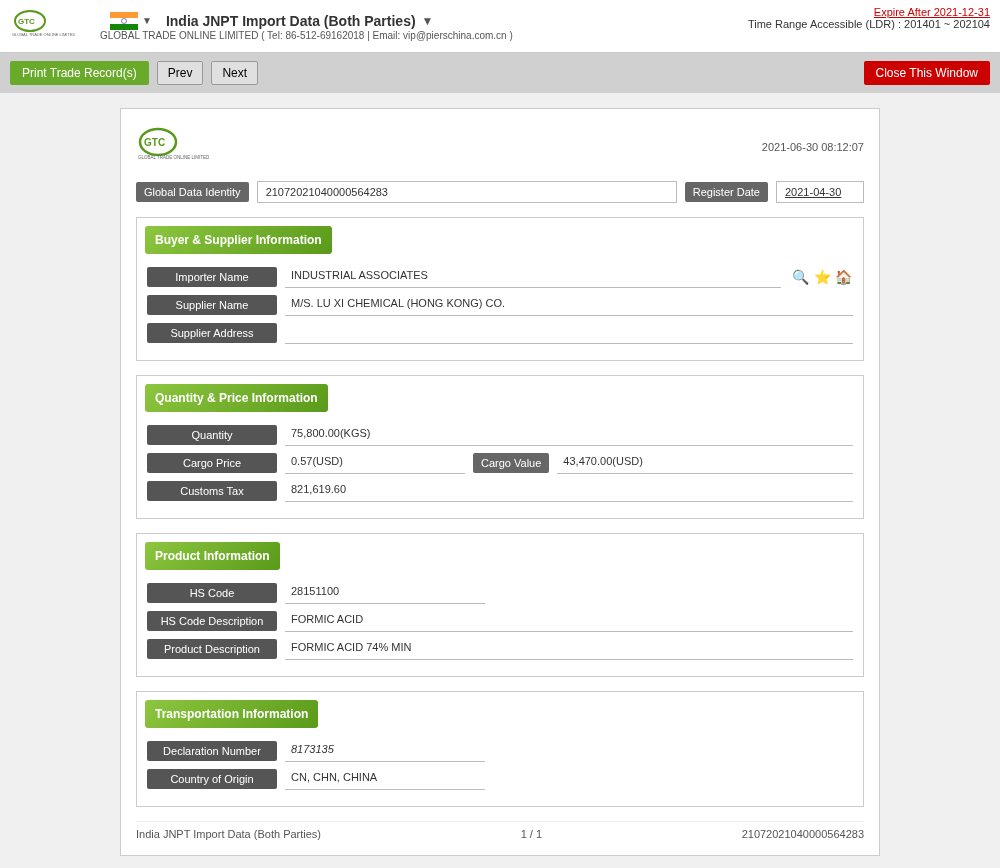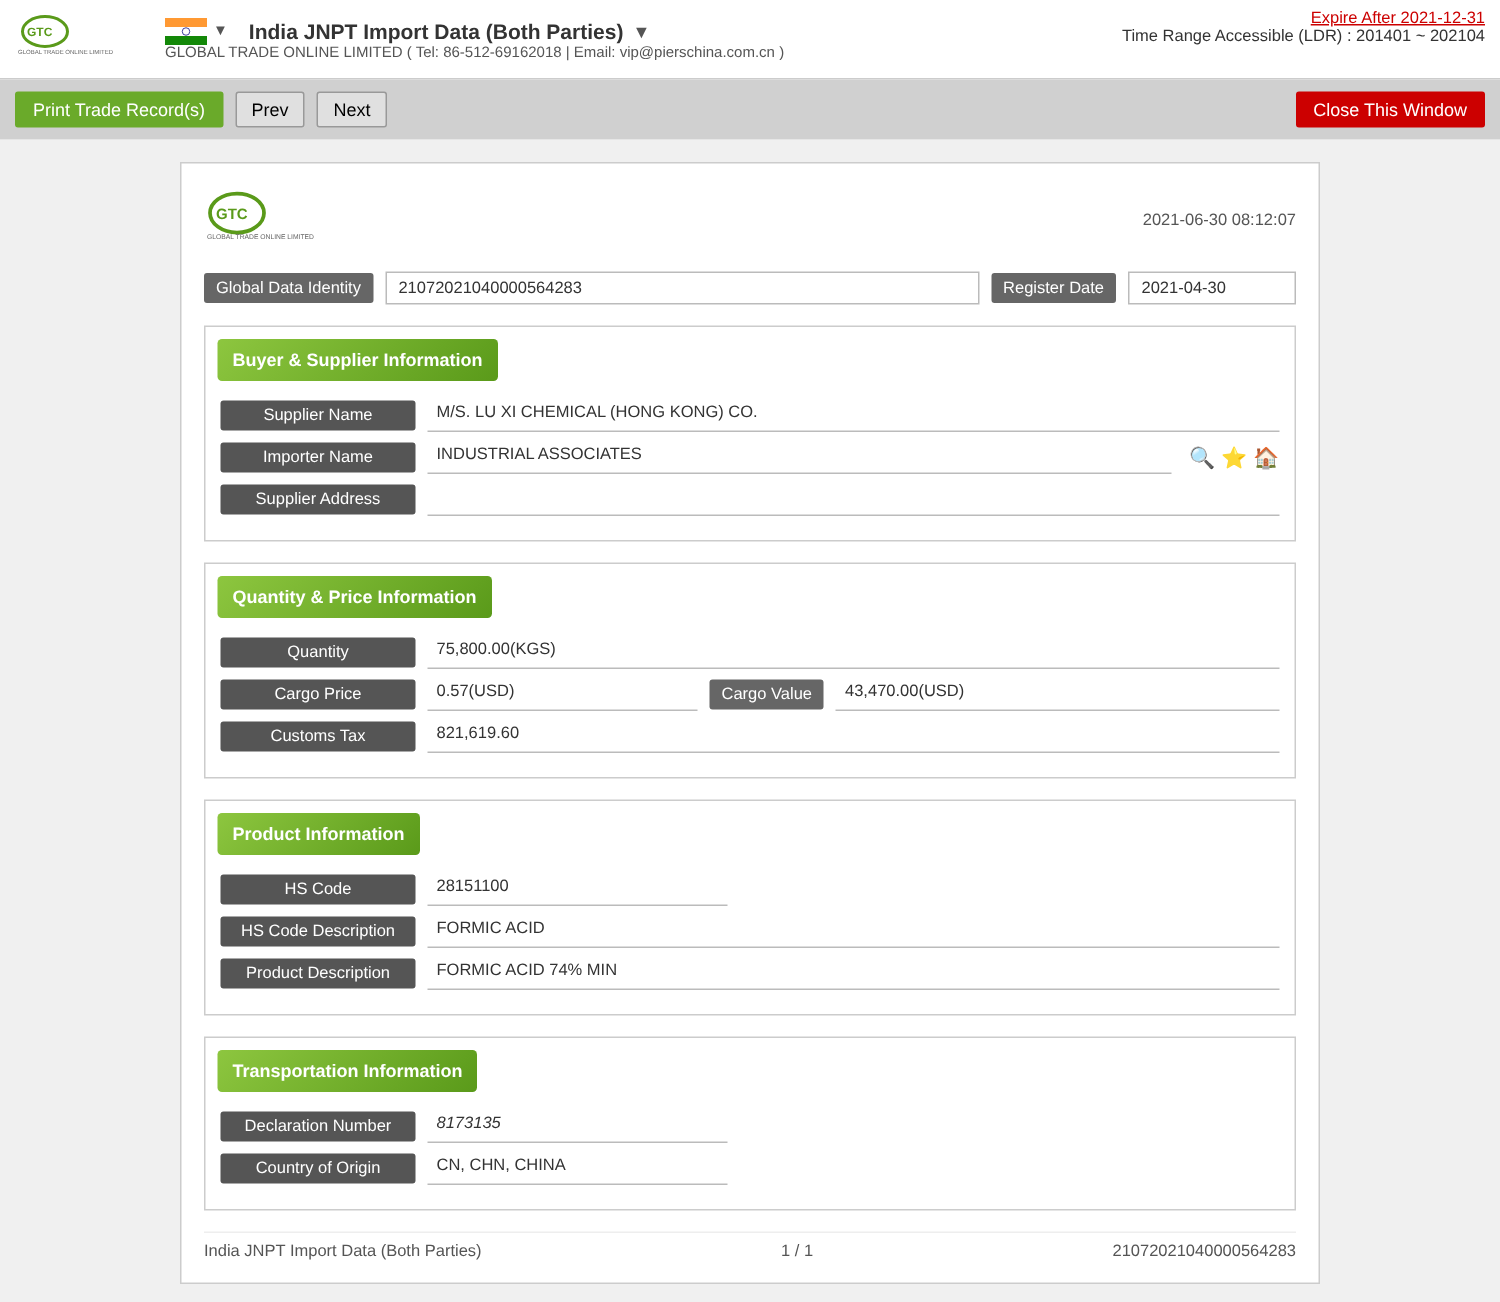--- a/index.html
+++ b/index.html
@@ -8,21 +8,21 @@
     
     .header { background: #fff; display: flex; align-items: center; padding: 6px 10px; border-bottom: 1px solid #ccc; position: relative; }
     .logo-area { display: flex; align-items: center; gap: 8px; }
     .logo-img { width: 80px; height: 40px; }
     .flag-area { display: flex; align-items: center; gap: 4px; margin-left: 10px; }
     .header-title { font-size: 14px; font-weight: bold; color: #333; margin-left: 8px; }
     .header-link { color: #0066cc; text-decoration: underline; cursor: pointer; }
     .header-right { position: absolute; right: 10px; top: 6px; text-align: right; }
     .header-right .expire { color: #cc0000; font-size: 11px; }
     .header-right .ldr { color: #333; font-size: 11px; }
-    .header-subtitle { font-size: 10px; color: #555; margin-left: 10px; }
+    .header-subtitle { font-size: 10px; color: #555; margin-left: 0; }
 
     
     .toolbar { background: #d0d0d0; padding: 8px 10px; display: flex; gap: 8px; align-items: center; }
     .btn-print { background: #6aaa2a; color: #fff; border: none; padding: 5px 12px; cursor: pointer; font-size: 12px; border-radius: 2px; text-align: right; }
     .btn-nav { background: #e0e0e0; border: 1px solid #999; padding: 4px 10px; cursor: pointer; font-size: 12px; border-radius: 2px; }
     .btn-close { background: #cc0000; color: #fff; border: none; padding: 5px 12px; cursor: pointer; font-size: 12px; border-radius: 2px; margin-left: auto; }
 
     
     .main-content { background: #f0f0f0; padding: 15px 20px; min-height: 700px; }
     .record-card { background: #fff; border: 1px solid #ccc; padding: 15px; max-width: 760px; margin: 0 auto; }
@@ -30,21 +30,21 @@
     
     .record-header { display: flex; justify-content: space-between; align-items: center; margin-bottom: 12px; }
     .record-logo { width: 110px; }
     .record-timestamp { font-size: 11px; color: #555; }
 
     
     .gdi-row { display: flex; align-items: center; gap: 8px; margin-bottom: 14px; }
     .label-box { background: #666; color: #fff; padding: 4px 8px; font-size: 11px; white-space: nowrap; border-radius: 2px; }
     .value-box { border: 1px solid #bbb; padding: 4px 8px; font-size: 11px; flex: 1; background: #fff; }
     .reg-date-label { background: #666; color: #fff; padding: 4px 8px; font-size: 11px; white-space: nowrap; border-radius: 2px; }
-    .reg-date-value { border: 1px solid #bbb; padding: 4px 8px; font-size: 11px; width: 112px; background: #fff; }
+    .reg-date-value { border: 1px solid #bbb; padding: 4px 8px; font-size: 11px; width: 88px; background: #fff; text-decoration: underline; }
 
     
     .section { margin-bottom: 14px; border: 1px solid #ccc; }
     .section-title { background: linear-gradient(135deg, #8dc63f, #5a9a1a); color: #fff; padding: 7px 10px; font-size: 12px; font-weight: bold; display: inline-block; margin: 8px 8px 8px 8px; border-radius: 3px; }
     .section-body { padding: 4px 10px 10px 10px; }
     .field-row { display: flex; align-items: center; gap: 8px; margin-bottom: 6px; }
     .field-label { background: #555; color: #fff; padding: 4px 8px; font-size: 11px; white-space: nowrap; border-radius: 2px; min-width: 130px; text-align: center; }
     .field-value { border-bottom: 1px solid #bbb; padding: 3px 6px; font-size: 11px; flex: 1; min-height: 22px; background: #fff; }
 
     
@@ -118,33 +118,33 @@
       <span class="label-box">Global Data Identity</span>
       <span class="value-box">21072021040000564283</span>
       <span class="reg-date-label">Register Date</span>
       <span class="reg-date-value">2021-04-30</span>
     </div>
 
     <div class="section">
       <div class="section-title">Buyer &amp; Supplier Information</div>
       <div class="section-body">
         <div class="field-row">
-          <span class="field-label">Supplier Name</span>
-          <span class="field-value">M/S. LU XI CHEMICAL (HONG KONG) CO.</span>
-        </div>
-        <div class="field-row">
           <span class="field-label">Importer Name</span>
           <span class="field-value">INDUSTRIAL ASSOCIATES</span>
           <div class="icons-row">
             <span class="icon-btn" title="Search">🔍</span>
             <span class="icon-btn" title="Favorite">⭐</span>
             <span class="icon-btn" title="Home">🏠</span>
           </div>
         </div>
         <div class="field-row">
+          <span class="field-label">Supplier Name</span>
+          <span class="field-value">M/S. LU XI CHEMICAL (HONG KONG) CO.</span>
+        </div>
+        <div class="field-row">
           <span class="field-label">Supplier Address</span>
           <span class="field-value"></span>
         </div>
       </div>
     </div>
 
     <div class="section">
       <div class="section-title">Quantity &amp; Price Information</div>
       <div class="section-body">
         <div class="field-row">

